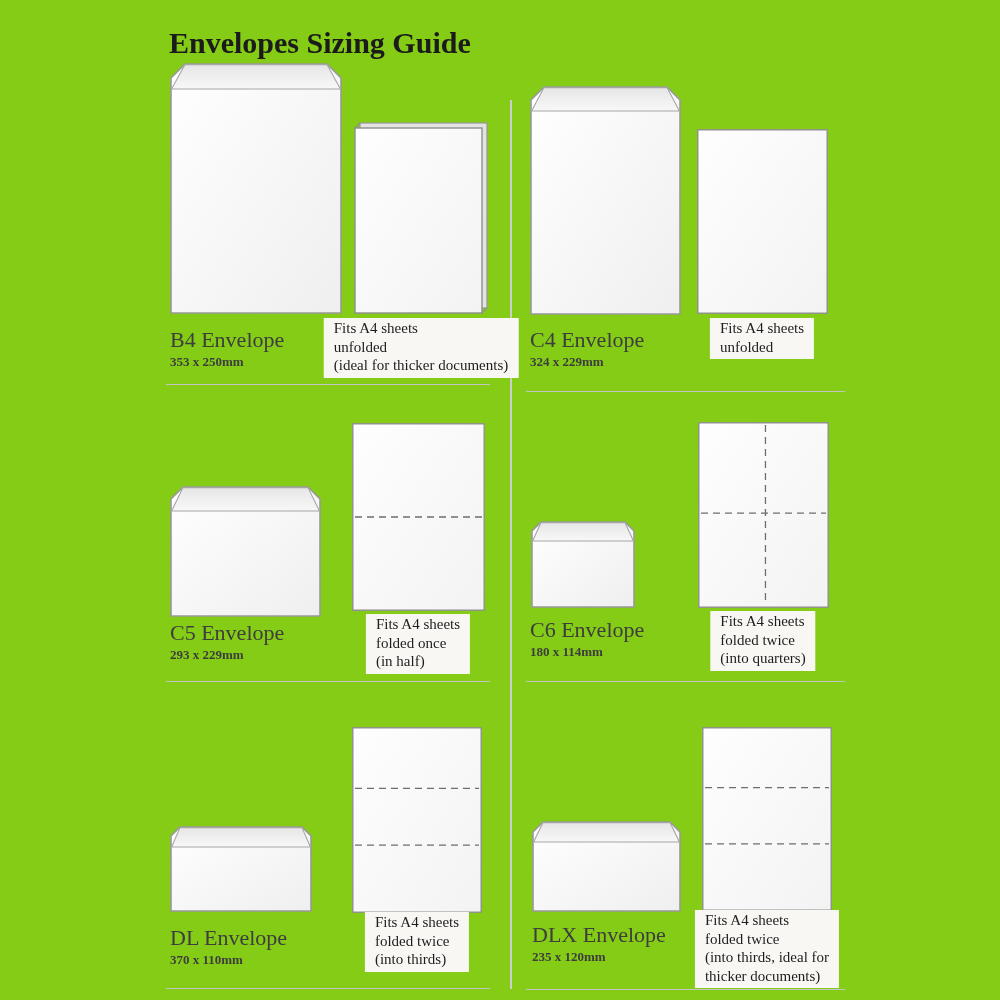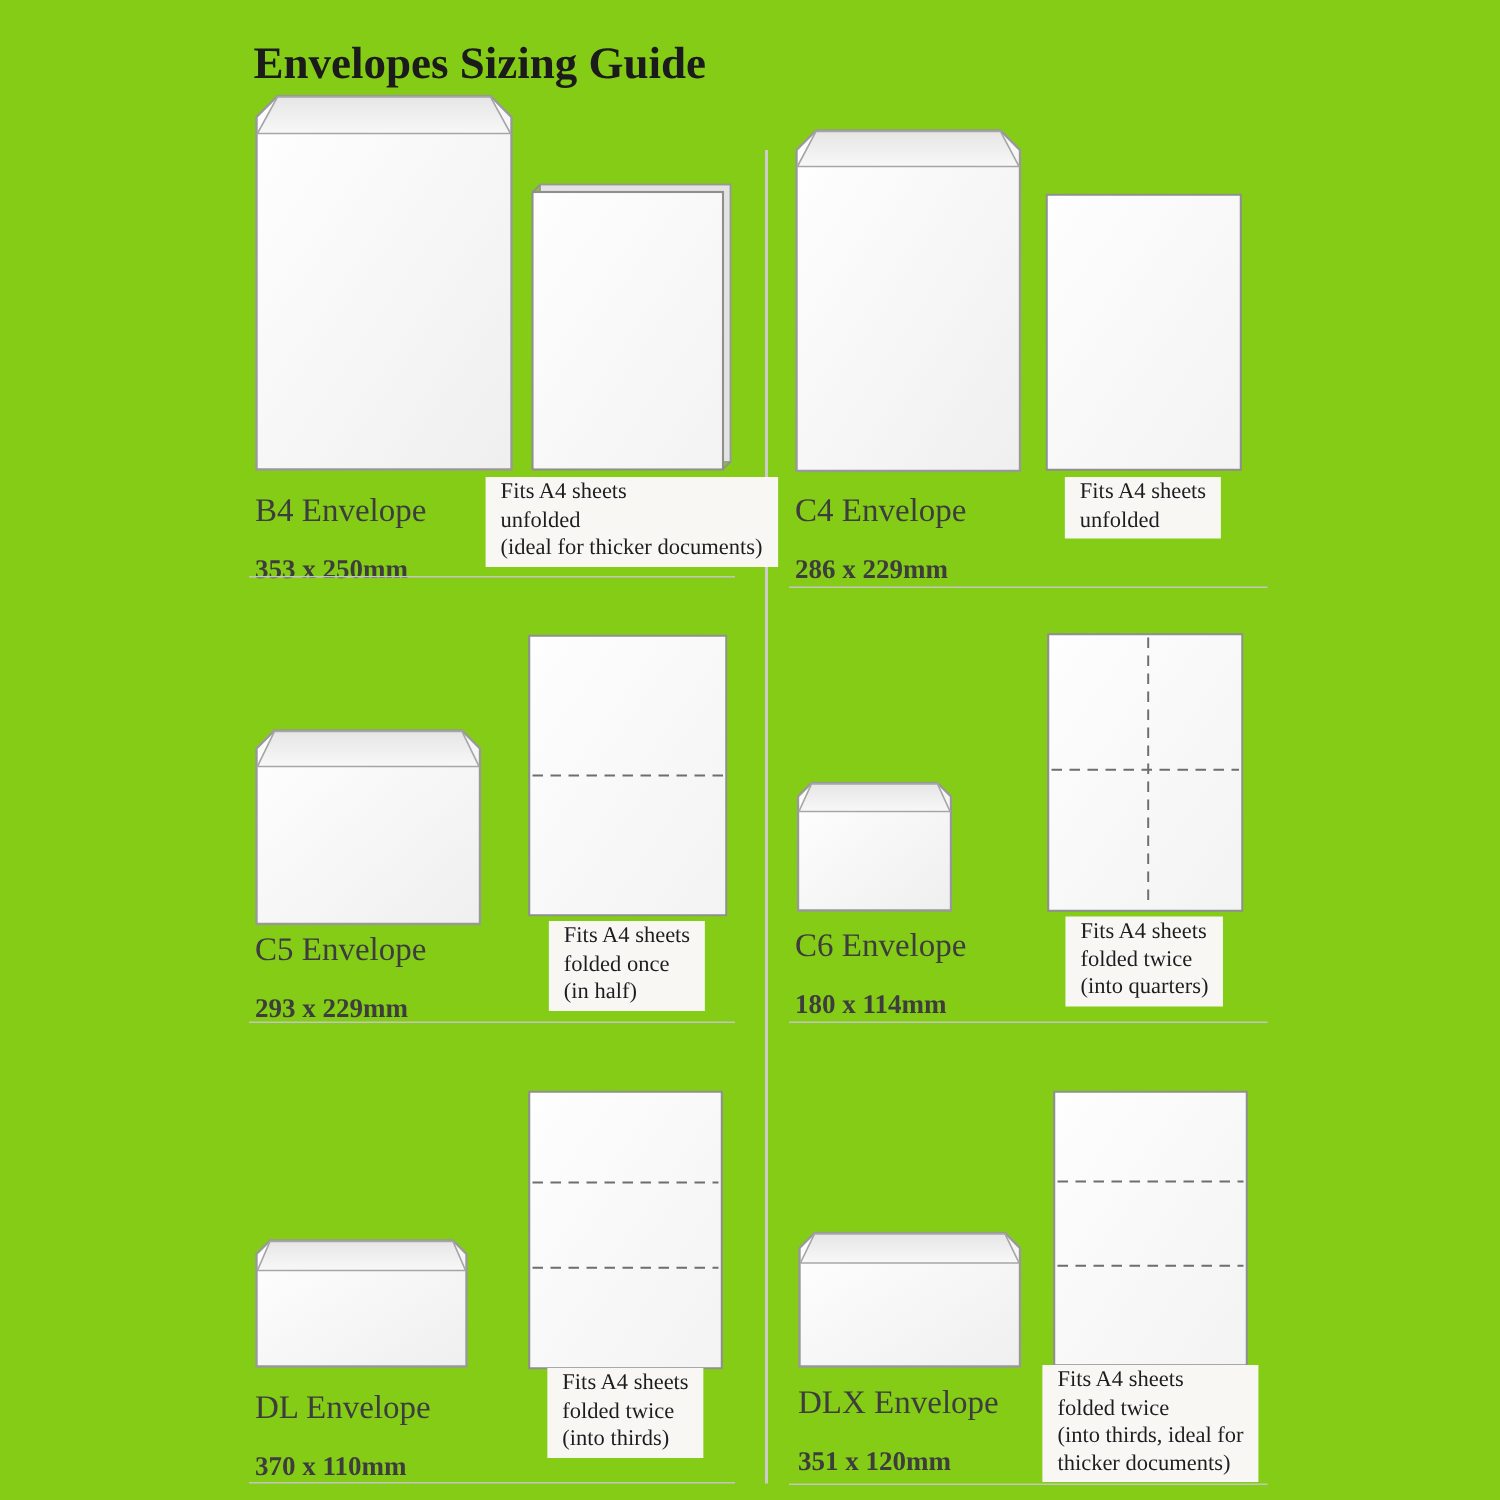--- a/index.html
+++ b/index.html
@@ -5,21 +5,21 @@
   html,body{margin:0;padding:0;background:#ffffff;}
   .canvas{
     position:relative;width:1000px;height:1000px;background:#84cc16;overflow:hidden;
     font-family:Liberation Serif, serif;
   }
   .abs{position:absolute;}
   .page-title{
     left:169px;top:6px;font-size:30px;font-weight:bold;color:#1b1b1b;letter-spacing:0;
   }
   .env-name{font-size:22px;color:#3d3d3d;line-height:23px;}
-  .env-size{font-size:18px;font-weight:bold;color:#3d3d3d;line-height:17px;margin-top:20px;}
+  .env-size{font-size:13px;font-weight:bold;color:#3d3d3d;line-height:17px;margin-top:2px;}
   .caption{
     transform:translateX(-50%);
     font-size:15px;color:#1d1d1d;line-height:18.5px;
     white-space:pre-line;background:#f9f7f4;padding:1px 10px 3px 10px;
   }
   .hline{height:1px;background:#c4c4c4;}
   .vline{width:2px;background:#cccccc;}
   .env svg,.sheet svg{display:block;}
   .defs-holder{position:absolute;width:0;height:0;overflow:hidden;}
 </style>
@@ -82,21 +82,21 @@
   </svg>
       </div>
     <div class="abs sheet" style="left:697px;top:129px">
         <svg width="131" height="185" viewBox="0 0 131 185">
     <rect x="0.8" y="0.8" width="129.4" height="183.4" fill="url(#gSheet)" stroke="#8f8f8f" stroke-width="1.4"></rect>
 
   </svg>
       </div>
     <div class="abs" style="left:530px;top:328px">
       <div class="env-name">C4 Envelope</div>
-      <div class="env-size">286 x 229mm</div>
+      <div class="env-size">324 x 229mm</div>
     </div>
     <div class="abs caption" style="left:762px;top:318px">Fits A4 sheets
 unfolded</div>
     <div class="abs hline" style="left:526px;top:391px;width:319px"></div>
   </section>
 
   <section>
     <div class="abs env" style="left:170px;top:486px">
         <svg width="151" height="131" viewBox="0 0 151 131">
     <polygon points="13,1 138,1 150,13 150,130 1,130 1,13" fill="url(#gBody)" stroke="#999999" stroke-width="1.6" stroke-linejoin="round"></polygon>
@@ -176,21 +176,21 @@
       </div>
     <div class="abs sheet" style="left:702px;top:727px">
         <svg width="130" height="184" viewBox="0 0 130 184">
     <rect x="0.8" y="0.8" width="128.4" height="182.4" fill="url(#gSheet)" stroke="#8f8f8f" stroke-width="1.4"></rect>
     <line x1="3" y1="60.720000000000006" x2="127" y2="60.720000000000006" stroke="#6e6e6e" stroke-width="1.3" stroke-dasharray="7 5"></line>
              <line x1="3" y1="116.84" x2="127" y2="116.84" stroke="#6e6e6e" stroke-width="1.3" stroke-dasharray="7 5"></line>
   </svg>
       </div>
     <div class="abs" style="left:532px;top:923px">
       <div class="env-name">DLX Envelope</div>
-      <div class="env-size">351 x 120mm</div>
+      <div class="env-size">235 x 120mm</div>
     </div>
     <div class="abs caption" style="left:767px;top:910px">Fits A4 sheets
 folded twice
 (into thirds, ideal for
 thicker documents)</div>
     <div class="abs hline" style="left:526px;top:989px;width:319px"></div>
   </section>
 
 </div>
 

